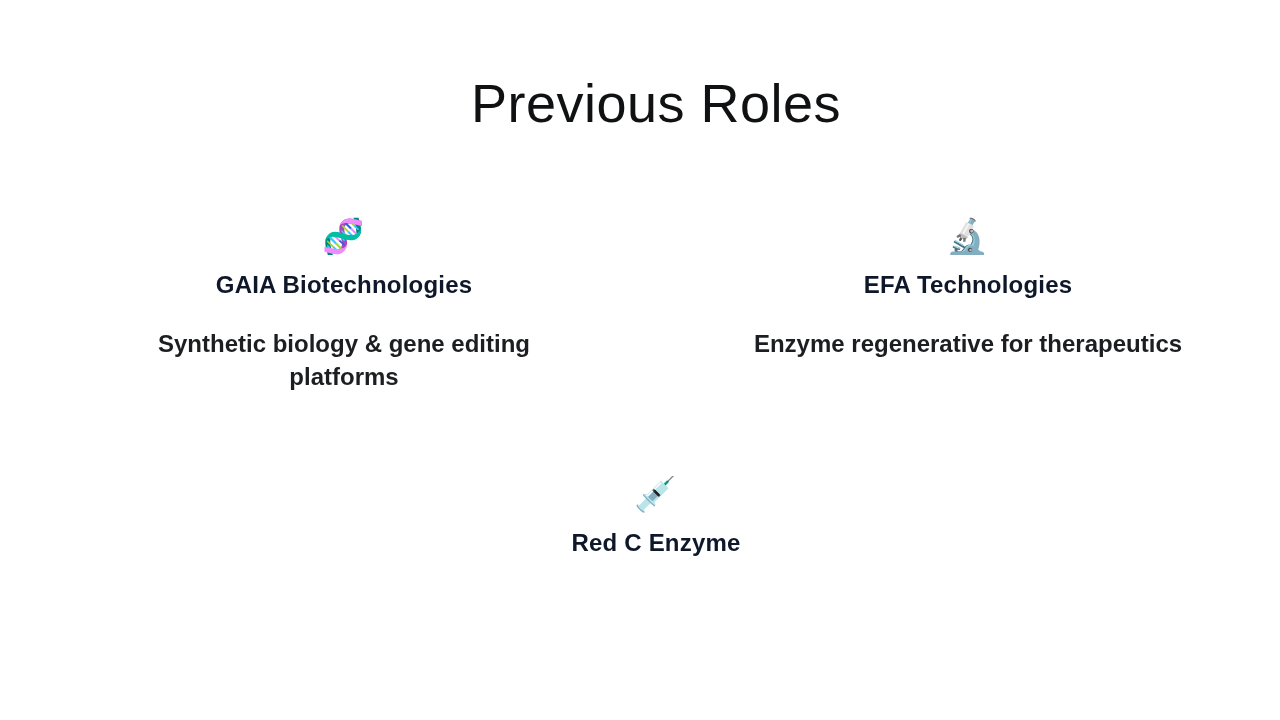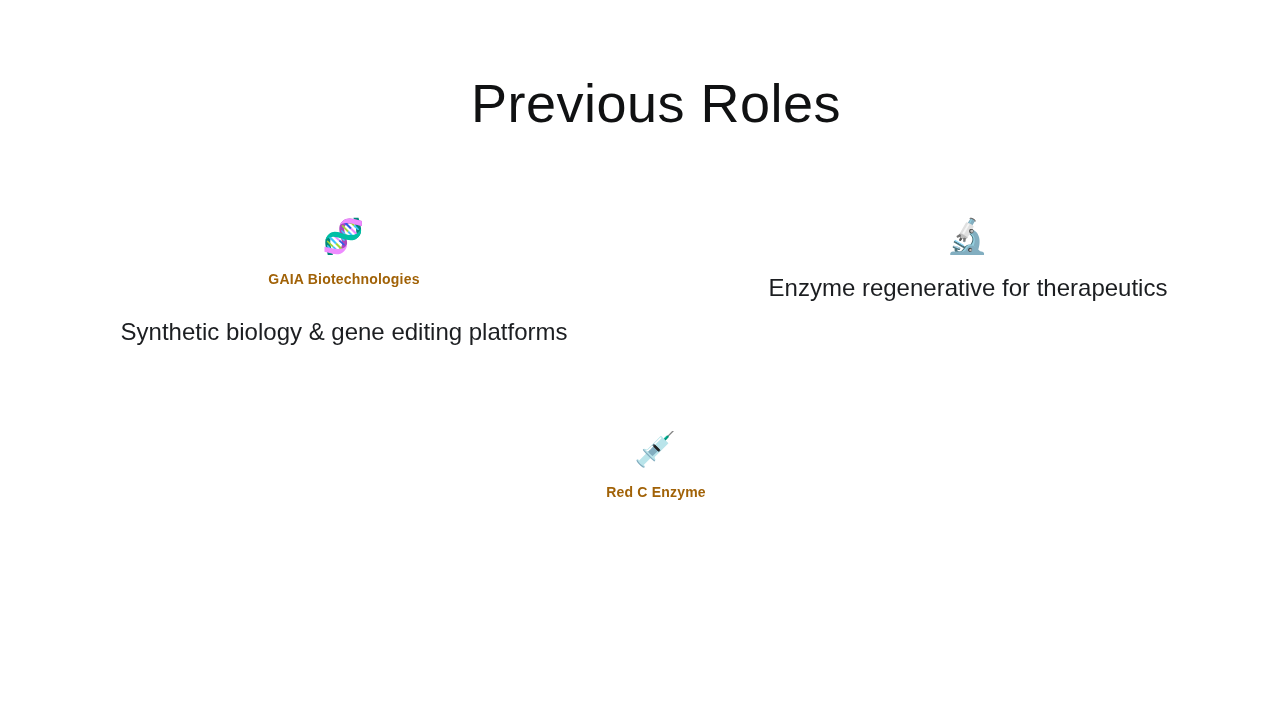--- a/index.html
+++ b/index.html
@@ -45,29 +45,29 @@
     text-align: center;
     margin-bottom: 72px;
   }
   .role-card .icon {
     font-size: 34px;
     line-height: 1;
     margin-bottom: 14px;
     font-family: "DejaVu Sans", sans-serif;
   }
   .role-card .name {
-    font-size: 14px;
+    font-size: 24px;
     font-weight: 700;
-    color: #a16207;
+    color: #0f172a;
     margin-bottom: 24px;
     letter-spacing: 0.2px;
   }
   .role-card .desc {
     font-size: 24px;
-    font-weight: 400;
+    font-weight: 700;
     color: #1c1e21;
     line-height: 1.38;
     max-width: 470px;
   }
 </style>
 </head>
 <body>
 
 <div class="slide">
 
@@ -76,20 +76,21 @@
   <div class="roles-grid">
 
     <div class="role-card">
       <div class="icon">🧬</div>
       <div class="name">GAIA Biotechnologies</div>
       <div class="desc">Synthetic biology &amp; gene editing platforms</div>
     </div>
 
     <div class="role-card">
       <div class="icon">🔬</div>
+      <div class="name">EFA Technologies</div>
       <div class="desc">Enzyme regenerative for therapeutics</div>
     </div>
 
     <div class="role-card">
       <div class="icon">💉</div>
       <div class="name">Red C Enzyme</div>
     </div>
 
   </div>
 </div>

